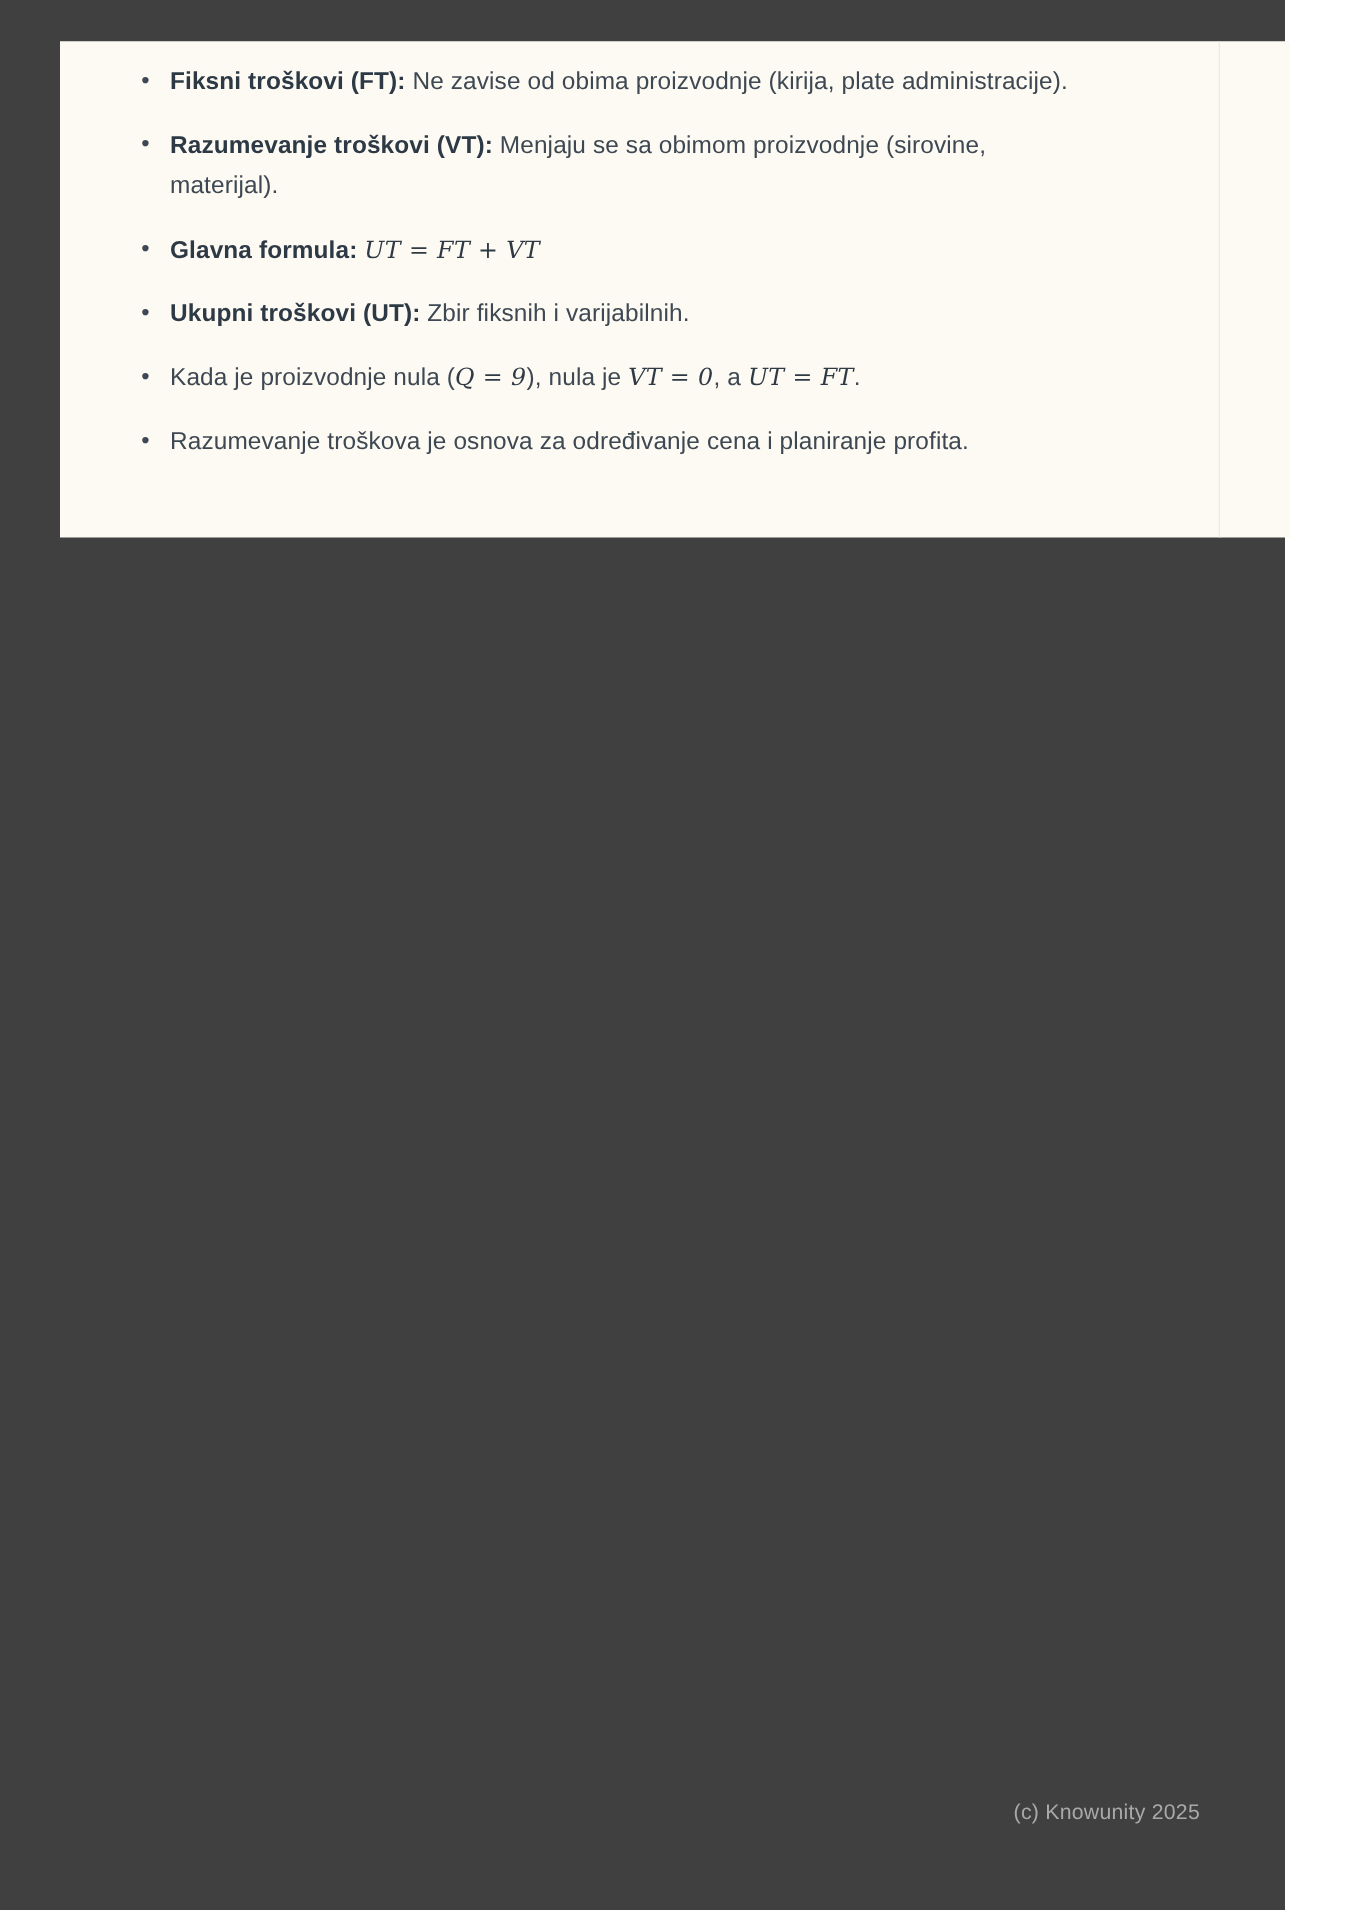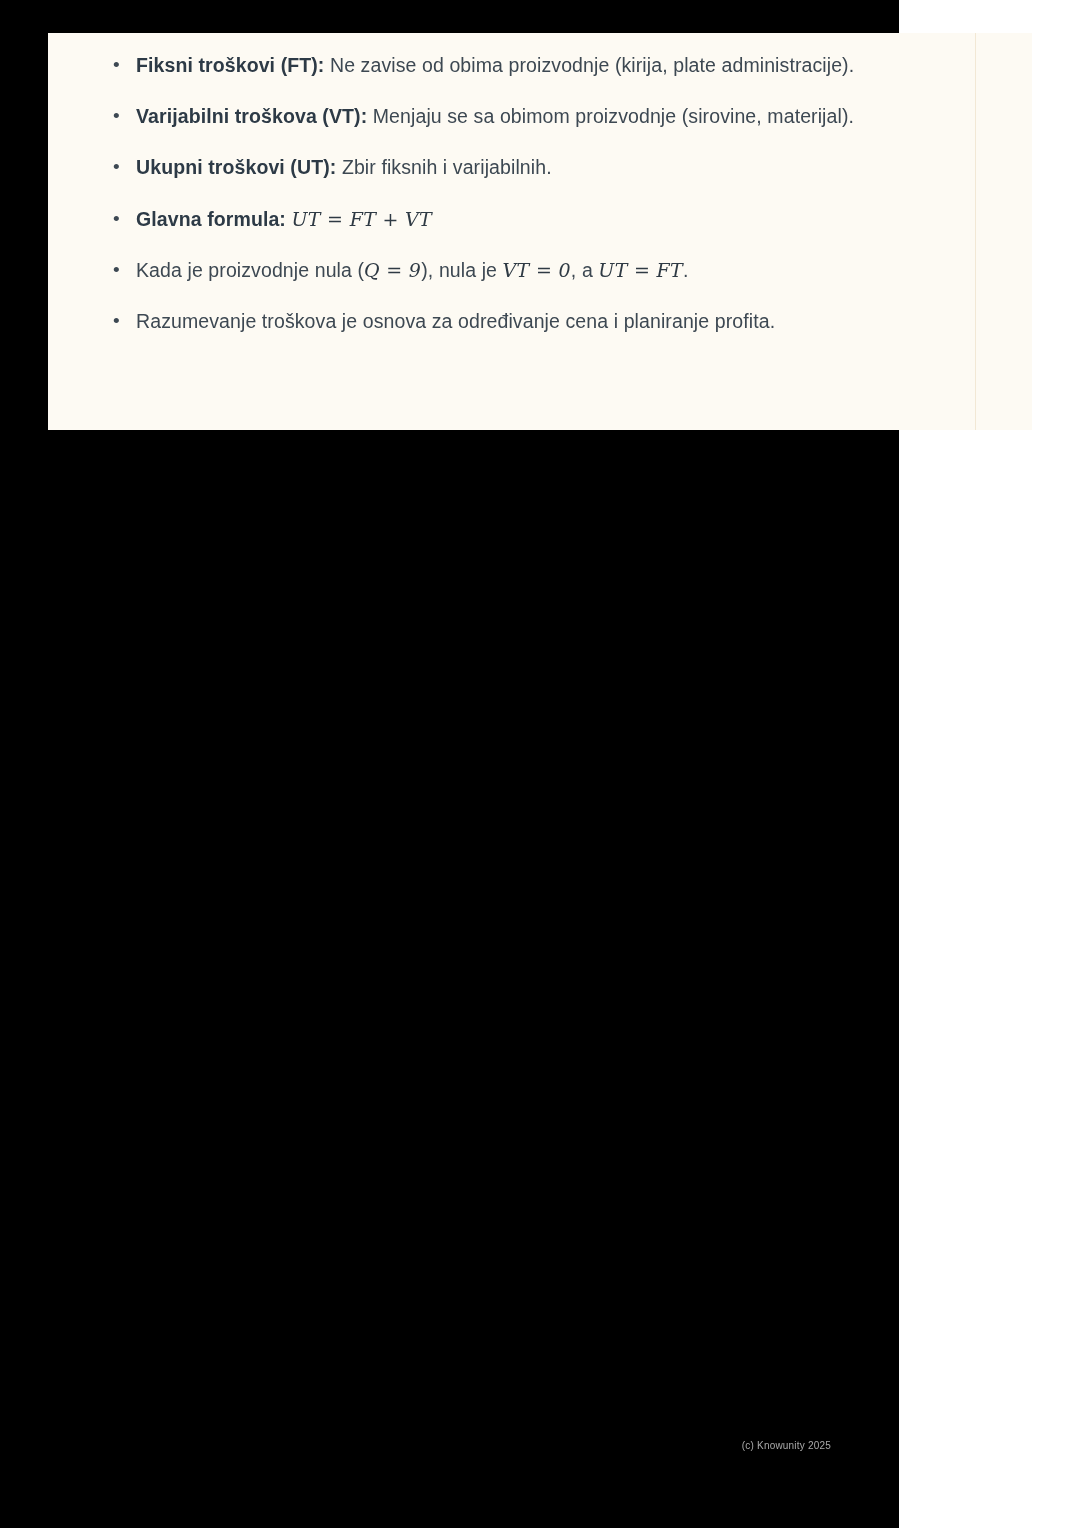--- a/index.html
+++ b/index.html
@@ -12,23 +12,23 @@
     height: 1528px;
     position: relative;
     font-family: "Liberation Sans", sans-serif;
     -webkit-font-smoothing: antialiased;
   }
 
   .page {
     position: absolute;
     left: 0;
     top: 0;
-    width: 899px;
+    width: 1028px;
     height: 1528px;
-    background: #000000;
+    background: #404040;
   }
 
   
   .note-card {
     position: absolute;
     left: 48px;
     top: 33px;
     width: 984px;
     height: 397px;
     background: #fdfaf3;
@@ -86,51 +86,51 @@
     font-style: italic;
     font-size: 19px;
     color: #2f3a44;
     letter-spacing: 0.3px;
   }
 
   .footer-credit {
     position: absolute;
     right: 68px;
     top: 1440px;
-    font-size: 10px;
+    font-size: 17px;
     color: #a9a9a9;
     font-family: "Liberation Sans", sans-serif;
     letter-spacing: 0.2px;
   }
 </style>
 </head>
 <body>
 
 <div class="page">
 
   <div class="note-card">
     <div class="right-rule"></div>
 
     <ul class="bullet-list">
 
       <li class="bullet-item">
         <span class="lead">Fiksni troškovi (FT):</span><span> Ne zavise od obima proizvodnje (kirija, plate administracije).</span>
       </li>
 
       <li class="bullet-item">
-        <span class="lead">Varijabilni troškova (VT):</span><span> Menjaju se sa obimom proizvodnje (sirovine, materijal).</span>
-      </li>
-
-      <li class="bullet-item">
-        <span class="lead">Ukupni troškovi (UT):</span><span> Zbir fiksnih i varijabilnih.</span>
+        <span class="lead">Razumevanje troškovi (VT):</span><span> Menjaju se sa obimom proizvodnje (sirovine, materijal).</span>
       </li>
 
       <li class="bullet-item">
         <span class="lead">Glavna formula:</span>
         <span class="math">UT = FT + VT</span>
+      </li>
+
+      <li class="bullet-item">
+        <span class="lead">Ukupni troškovi (UT):</span><span> Zbir fiksnih i varijabilnih.</span>
       </li>
 
       <li class="bullet-item">
         <span>Kada je proizvodnje nula (</span><span class="math">Q = 9</span><span>), nula je </span><span class="math">VT = 0</span><span>, a </span><span class="math">UT = FT</span><span>.</span>
       </li>
 
       <li class="bullet-item">
         <span>Razumevanje troškova je osnova za određivanje cena i planiranje profita.</span>
       </li>
 

